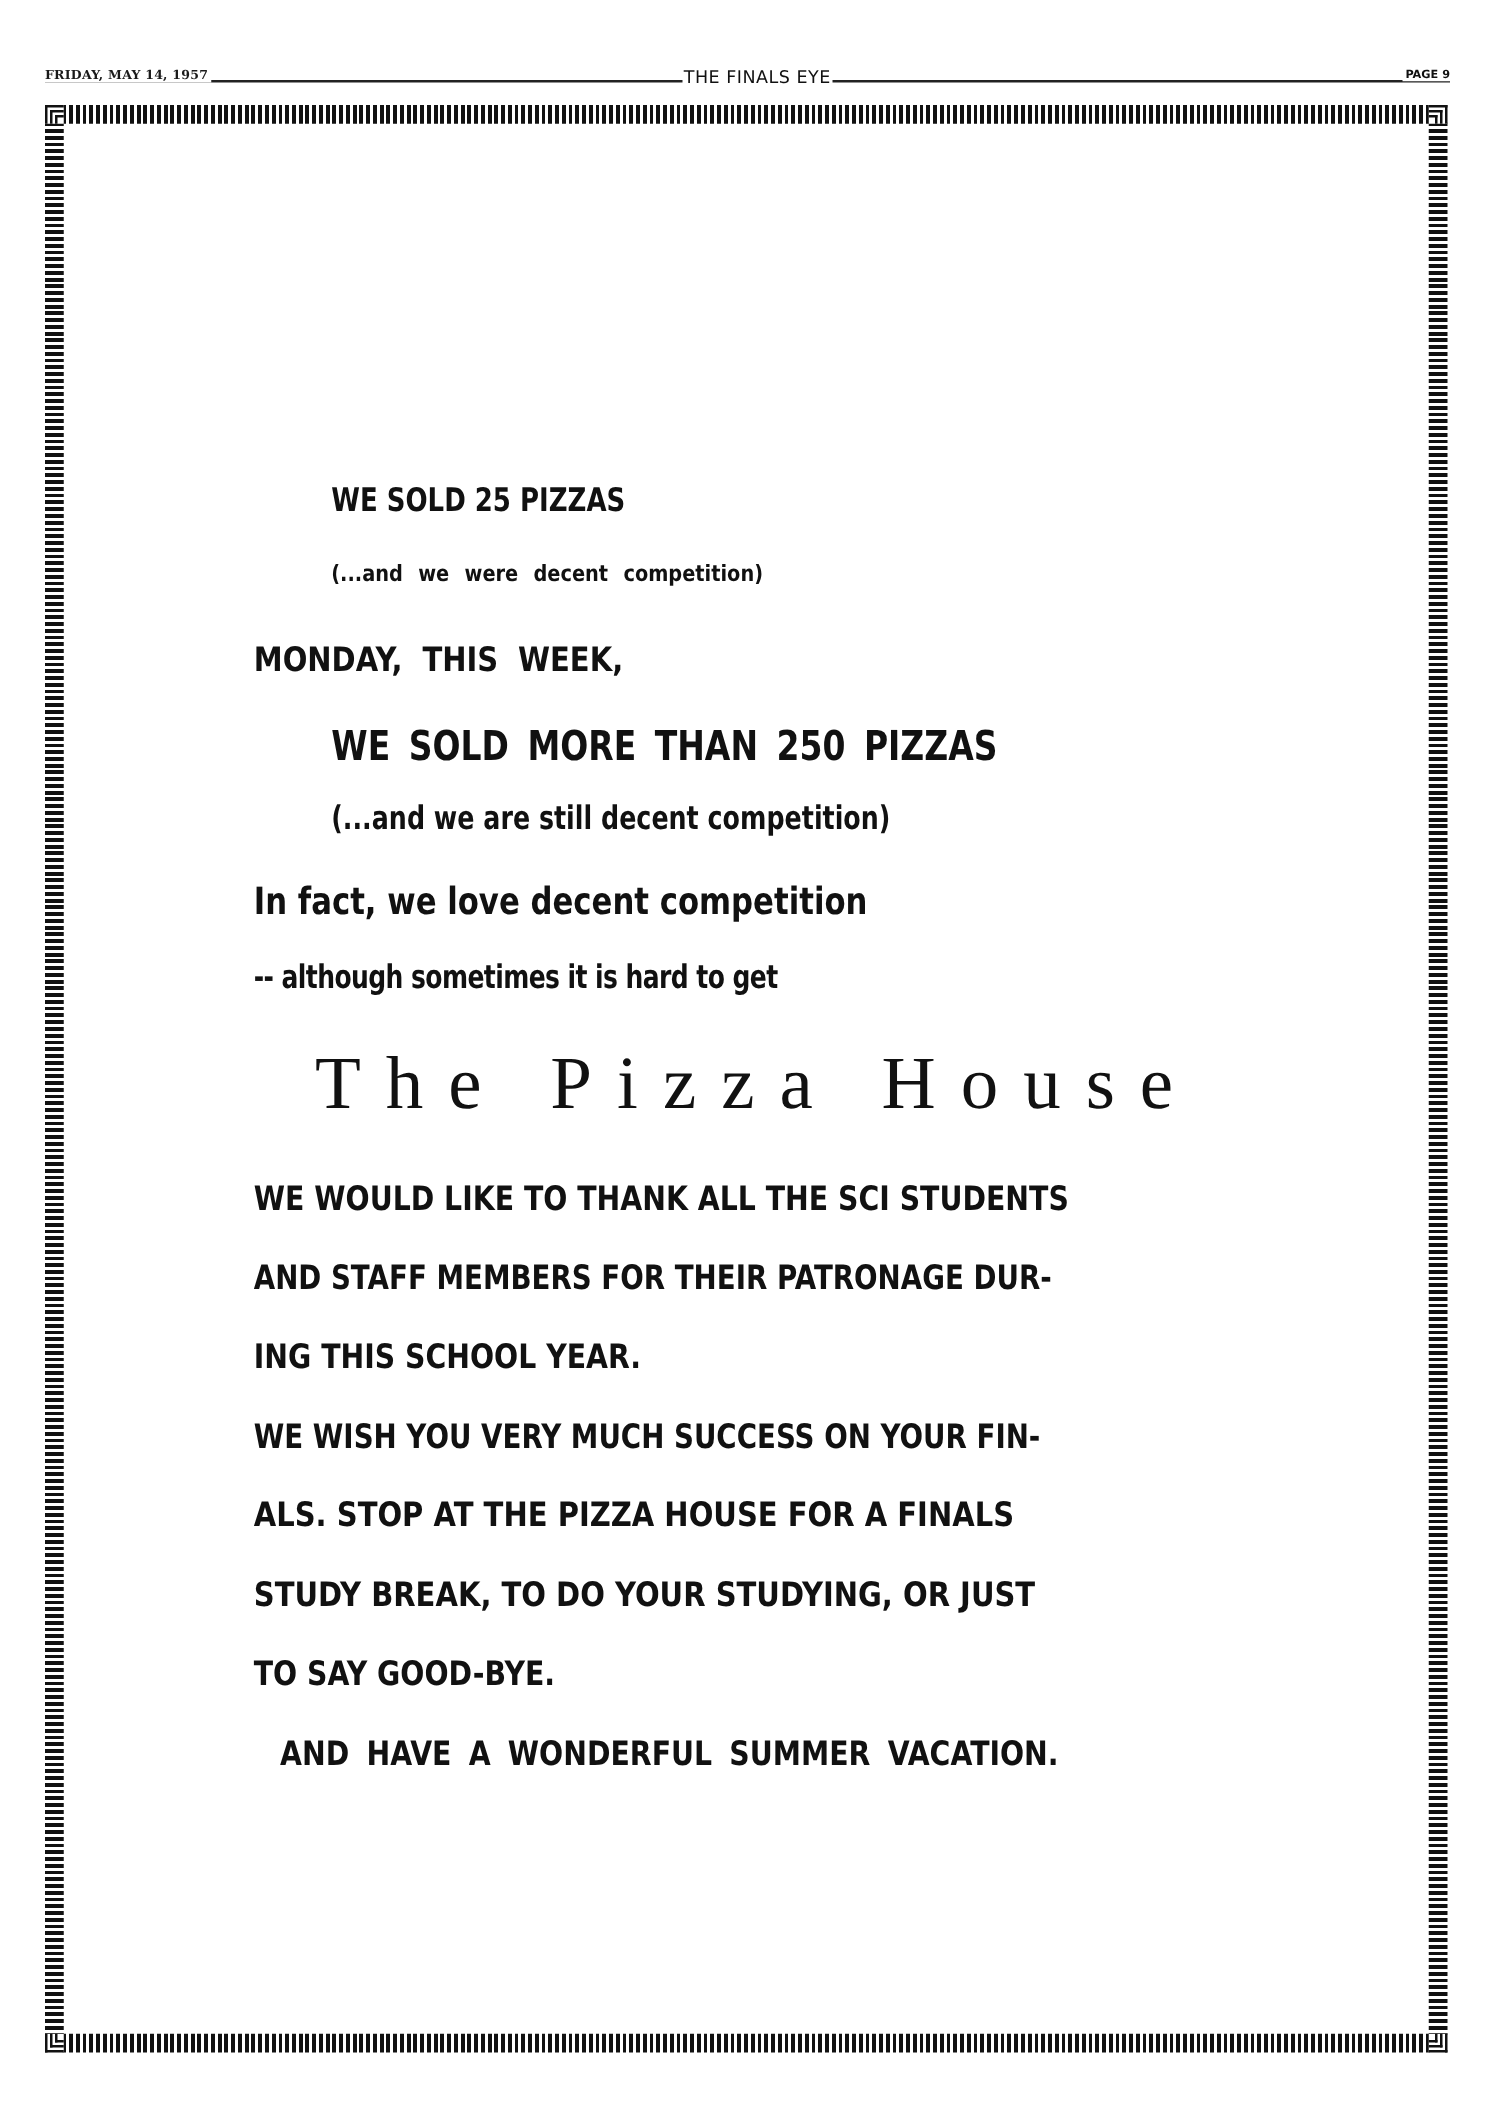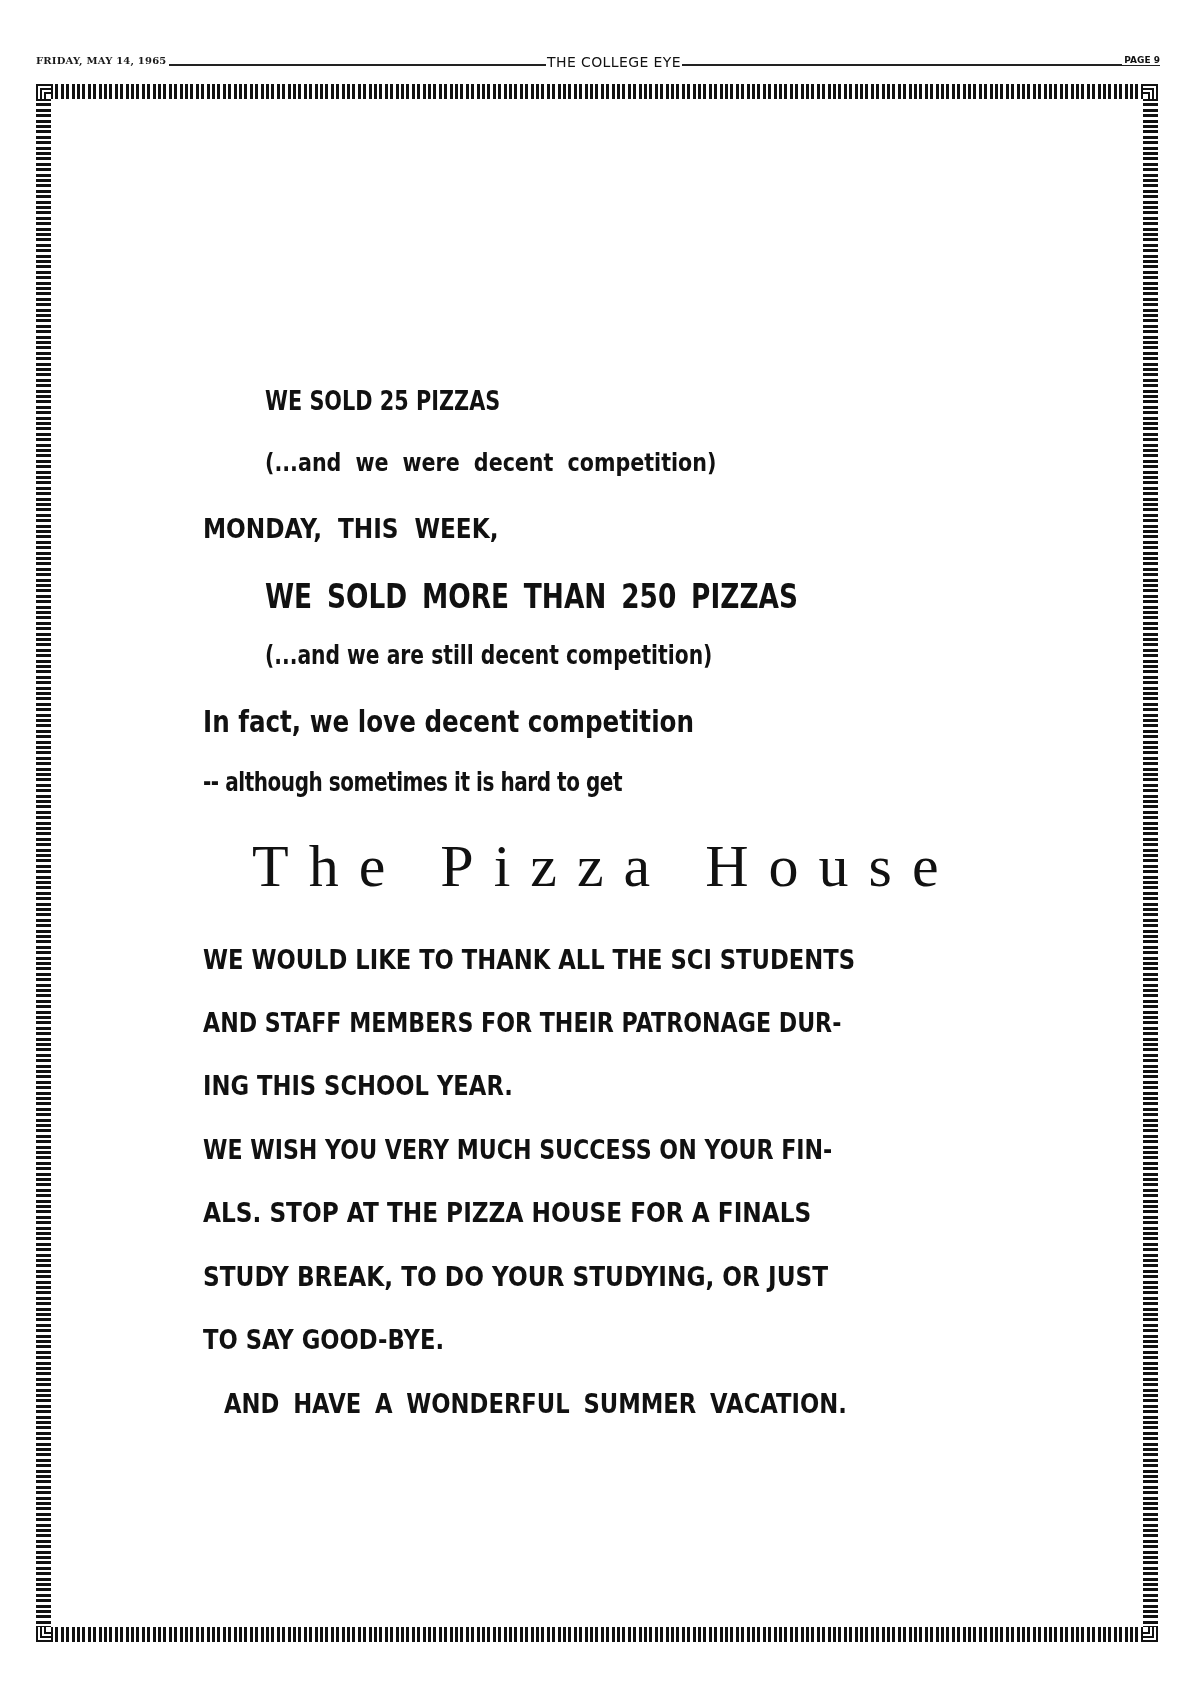--- a/index.html
+++ b/index.html
@@ -37,21 +37,21 @@
   .corner.tr { right: 0; top: 0; transform: scaleX(-1); }
   .corner.bl { left: 0; bottom: 0; transform: scaleY(-1); }
   .corner.br { right: 0; bottom: 0; transform: scale(-1,-1); }
 
   .ad { position: absolute; left: 0; top: 0; width: 1200px; height: 1700px; }
   .line { position: absolute; font-family: "DejaVu Sans", sans-serif; font-weight: bold; color: #111; white-space: nowrap; }
   .cond { transform-origin: left top; display: inline-block; }
 
   .l1 { left: 203px; top: 322px; font-size: 27px; word-spacing: 9px; }
   .l2 { left: 265px; top: 386px; font-size: 26px; }
-  .l3 { left: 265px; top: 449px; font-size: 24px; word-spacing: 8px; }
+  .l3 { left: 265px; top: 449px; font-size: 18px; word-spacing: 8px; }
   .l4 { left: 203px; top: 513px; font-size: 27px; word-spacing: 9px; }
   .l5 { left: 265px; top: 577px; font-size: 33px; word-spacing: 7px; }
   .l6 { left: 265px; top: 640px; font-size: 26px; }
   .l7 { left: 203px; top: 704px; font-size: 30px; }
   .l8 { left: 203px; top: 767px; font-size: 26px; letter-spacing: -0.6px; }
 
   .brand { position: absolute; left: 252px; top: 832px; font-family: "Liberation Serif", "DejaVu Serif", serif; font-weight: normal; font-size: 60px; letter-spacing: 20px; word-spacing: 0px; color: #111; white-space: nowrap; }
 
   .b1, .b2, .b3, .b4, .b5, .b6, .b7, .b8 { left: 203px; font-size: 27px; }
   .b1 { top: 944px; }
@@ -61,22 +61,22 @@
   .b5 { top: 1197px; }
   .b6 { top: 1261px; }
   .b7 { top: 1324px; }
   .b8 { top: 1388px; word-spacing: 7px; margin-left: 21px; }
 </style>
 </head>
 <body>
 
 <div class="masthead">
   <div class="mast-rule"></div>
-  <span class="mast-date">FRIDAY, MAY 14, 1965</span>
-  <span class="mast-title">THE COLLEGE EYE</span>
+  <span class="mast-date">FRIDAY, MAY 14, 1957</span>
+  <span class="mast-title">THE FINALS EYE</span>
   <span class="mast-page">PAGE 9</span>
 </div>
 
 <div class="frame">
   <div class="band top"></div>
   <div class="band bottom"></div>
   <div class="band left"></div>
   <div class="band right"></div>
   <div class="corner tl"></div>
   <div class="corner tr"></div>

